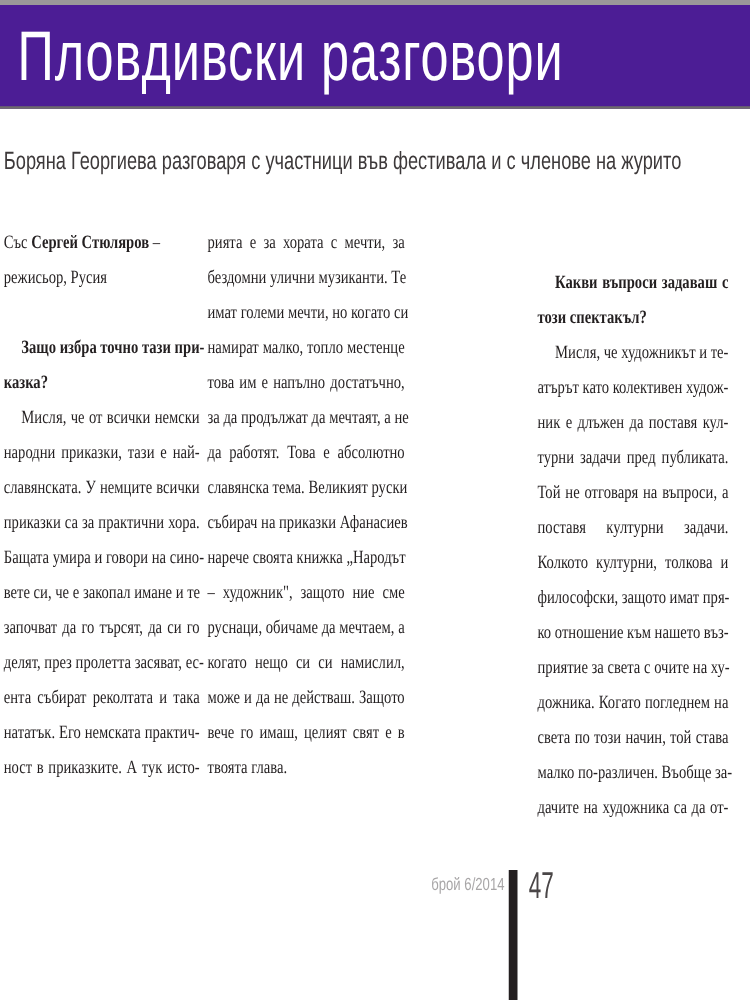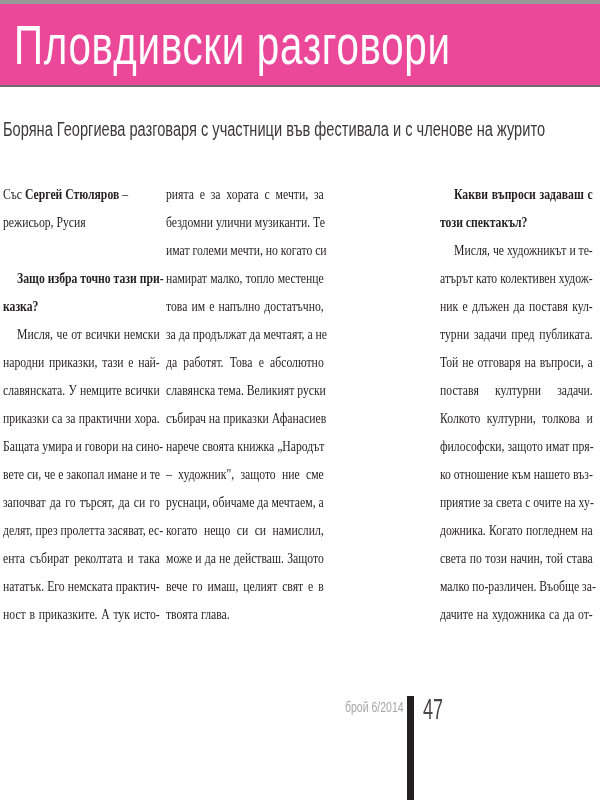--- a/index.html
+++ b/index.html
@@ -4,21 +4,21 @@
 <style>
   html, body { margin: 0; padding: 0; }
   body {
     width: 600px; height: 800px; position: relative; overflow: hidden;
     background: #ffffff; color: #231f20;
     font-family: "Liberation Serif", serif;
   }
   .top-stripe { position: absolute; left: 0; top: 0; width: 600px; height: 4px; background: #9a9899; }
   .header-bar {
     position: absolute; left: 0; top: 4px; width: 600px; height: 83px;
-    background: #ec4899; box-sizing: border-box;
+    background: #4c1d95; box-sizing: border-box;
     border-bottom: 2px solid #6d6b6c;
   }
   .header-title {
     position: absolute; left: 14px; top: 6px;
     font-family: "Liberation Sans Narrow", "Liberation Sans", sans-serif;
     font-size: 56px; line-height: 70px; color: #ffffff;
     transform: scaleX(0.72); transform-origin: left center;
     letter-spacing: 1px; white-space: nowrap;
   }
   .subtitle {
@@ -30,21 +30,21 @@
   .col {
     position: absolute; top: 180px;
     font-size: 15px; line-height: 28px; color: #231f20;
   }
   .col p { margin: 0; text-align: justify; text-align-last: justify; white-space: nowrap; }
   .col p.last { text-align-last: left; }
   .col .indent { padding-left: 18px; }
   .narrow { display: block; transform: scaleX(0.78); transform-origin: left top; width: 128%; }
   .col1 { left: 3px; width: 157px; }
   .col2 { left: 166px; width: 158px; }
-  .col3 { left: 440px; width: 153px; }
+  .col3 { left: 430px; width: 153px; margin-top: 32px; }
   .bold { font-weight: bold; }
   .gap { height: 28px; }
   .footer-issue {
     position: absolute; left: 345px; top: 699px;
     font-family: "Liberation Sans", sans-serif; font-size: 14px; color: #a8a6a7;
     transform: scaleX(0.75); transform-origin: left top; white-space: nowrap;
   }
   .footer-bar { position: absolute; left: 407px; top: 696px; width: 7px; height: 104px; background: #231f20; }
   .page-number {
     position: absolute; left: 423px; top: 692px;

